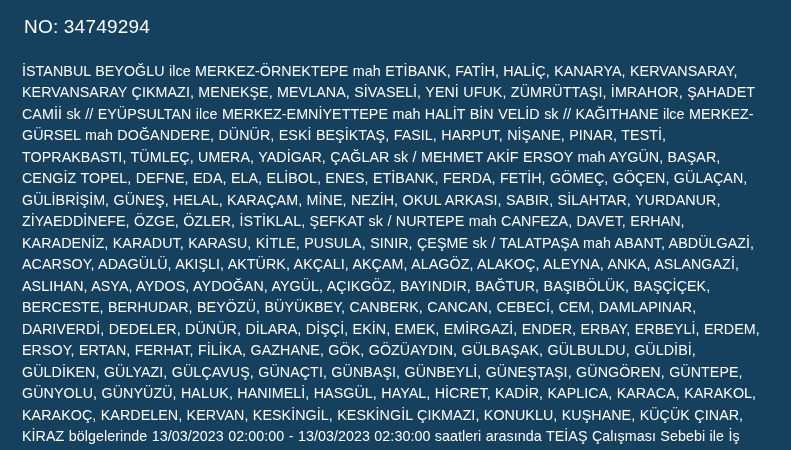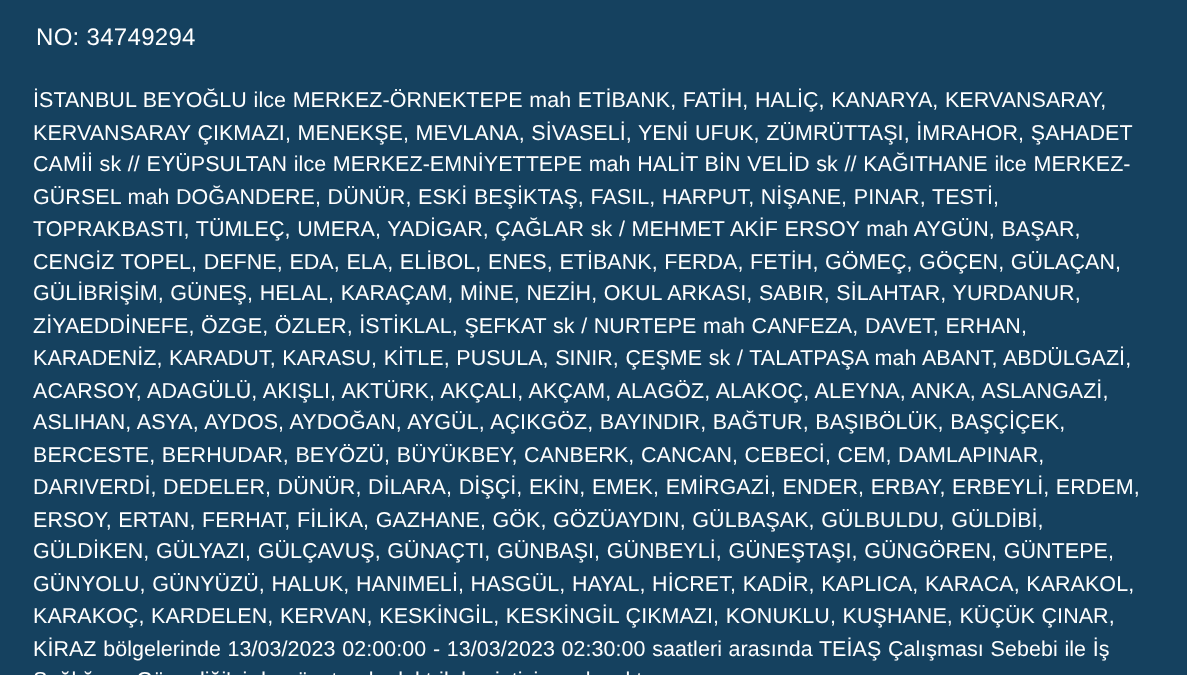--- a/index.html
+++ b/index.html
@@ -16,21 +16,21 @@
   .page {
     width: 791px;
     height: 450px;
     box-sizing: border-box;
     padding: 16px 22px 10px 22px;
     background: #15415f;
     color: #ffffff;
     position: relative;
   }
   .notice-number {
-    font-size: 16px;
+    font-size: 19px;
     font-weight: 400;
     color: #ffffff;
     letter-spacing: 0.2px;
     margin: 0 0 22px 2px;
     line-height: 1.2;
   }
   .notice-body {
     font-size: 14.3px;
     line-height: 21.5px;
     color: #ffffff;

